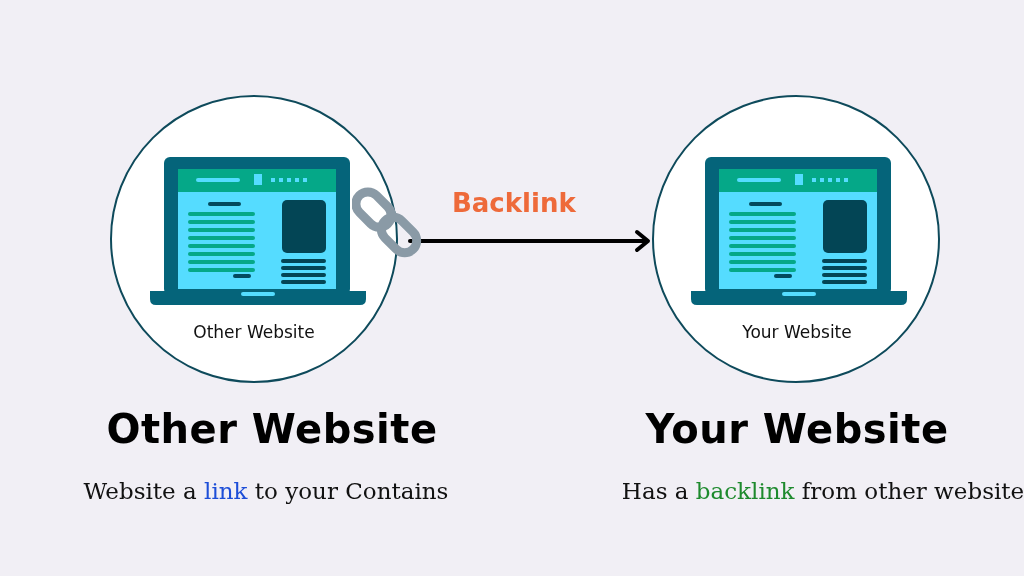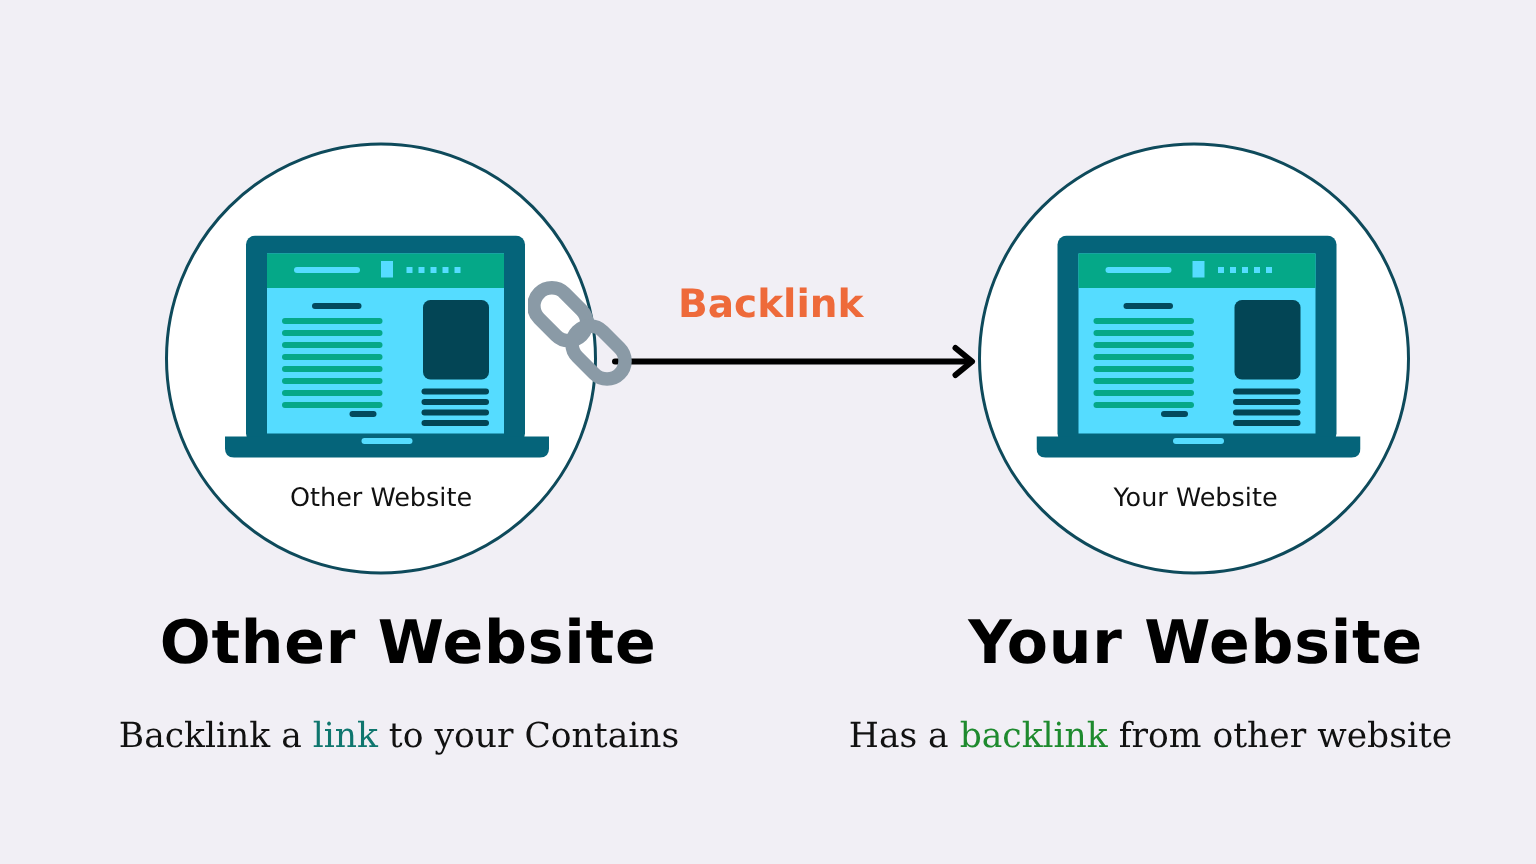--- a/index.html
+++ b/index.html
@@ -2,21 +2,21 @@
 <html><head>
 <meta charset="utf-8">
 <style>
   html,body{margin:0;padding:0;}
   body{width:1024px;height:576px;background:#f1eff5;position:relative;overflow:hidden;font-family:"DejaVu Sans","Liberation Sans",sans-serif;}
   .circle{position:absolute;width:288px;height:288px;border-radius:50%;background:#ffffff;border:2.5px solid #0e4a5b;box-sizing:border-box;}
   .laptop{position:absolute;}
   .caption{position:absolute;font-family:"DejaVu Sans",sans-serif;font-size:17px;color:#111;white-space:nowrap;transform:translateX(-50%);}
   .heading{position:absolute;font-family:"DejaVu Sans",sans-serif;font-weight:bold;font-size:40px;color:#000;white-space:nowrap;transform:translateX(-50%);letter-spacing:0.5px;}
   .sub{position:absolute;font-family:"DejaVu Serif","Liberation Serif",serif;font-size:23px;color:#111;white-space:nowrap;transform:translateX(-50%);}
-  .hl-blue{color:#0f766e;}
+  .hl-blue{color:#1d4ed8;}
   .hl-green{color:#1e8a2e;}
   .backlink-label{position:absolute;left:452px;top:188px;font-family:"DejaVu Sans",sans-serif;font-weight:bold;font-size:26px;color:#ee6a3a;white-space:nowrap;}
   .arrow{position:absolute;left:408px;top:228px;}
   .chain{position:absolute;left:352px;top:186px;}
 </style>
 </head>
 <body>
 
 <div class="circle" style="left:110px;top:95px;"></div>
 <svg class="laptop" style="left:150px;top:157px;" width="216" height="150" viewBox="0 0 216 150">
@@ -90,14 +90,14 @@
   <g transform="rotate(-45 35 37)" fill="none" stroke="#8a9aa6" stroke-width="9">
     <rect x="23" y="-2" width="24" height="40" rx="12"></rect>
     <rect x="23" y="34" width="24" height="40" rx="12"></rect>
   </g>
 </svg>
 <div class="backlink-label">Backlink</div>
 
 <div class="heading" style="left:272px;top:406px;">Other Website</div>
 <div class="heading" style="left:797px;top:406px;">Your Website</div>
 
-<div class="sub" style="left:266px;top:478px;"><span>Backlink a </span><span class="hl-blue">link</span><span> to your Contains</span></div>
-<div class="sub" style="left:767px;top:478px;"><span>Has a </span><span class="hl-green">backlink</span><span> from other website</span></div>
+<div class="sub" style="left:266px;top:478px;"><span>Website a </span><span class="hl-blue">link</span><span> to your Contains</span></div>
+<div class="sub" style="left:823px;top:478px;"><span>Has a </span><span class="hl-green">backlink</span><span> from other website</span></div>
 
 </body></html>

